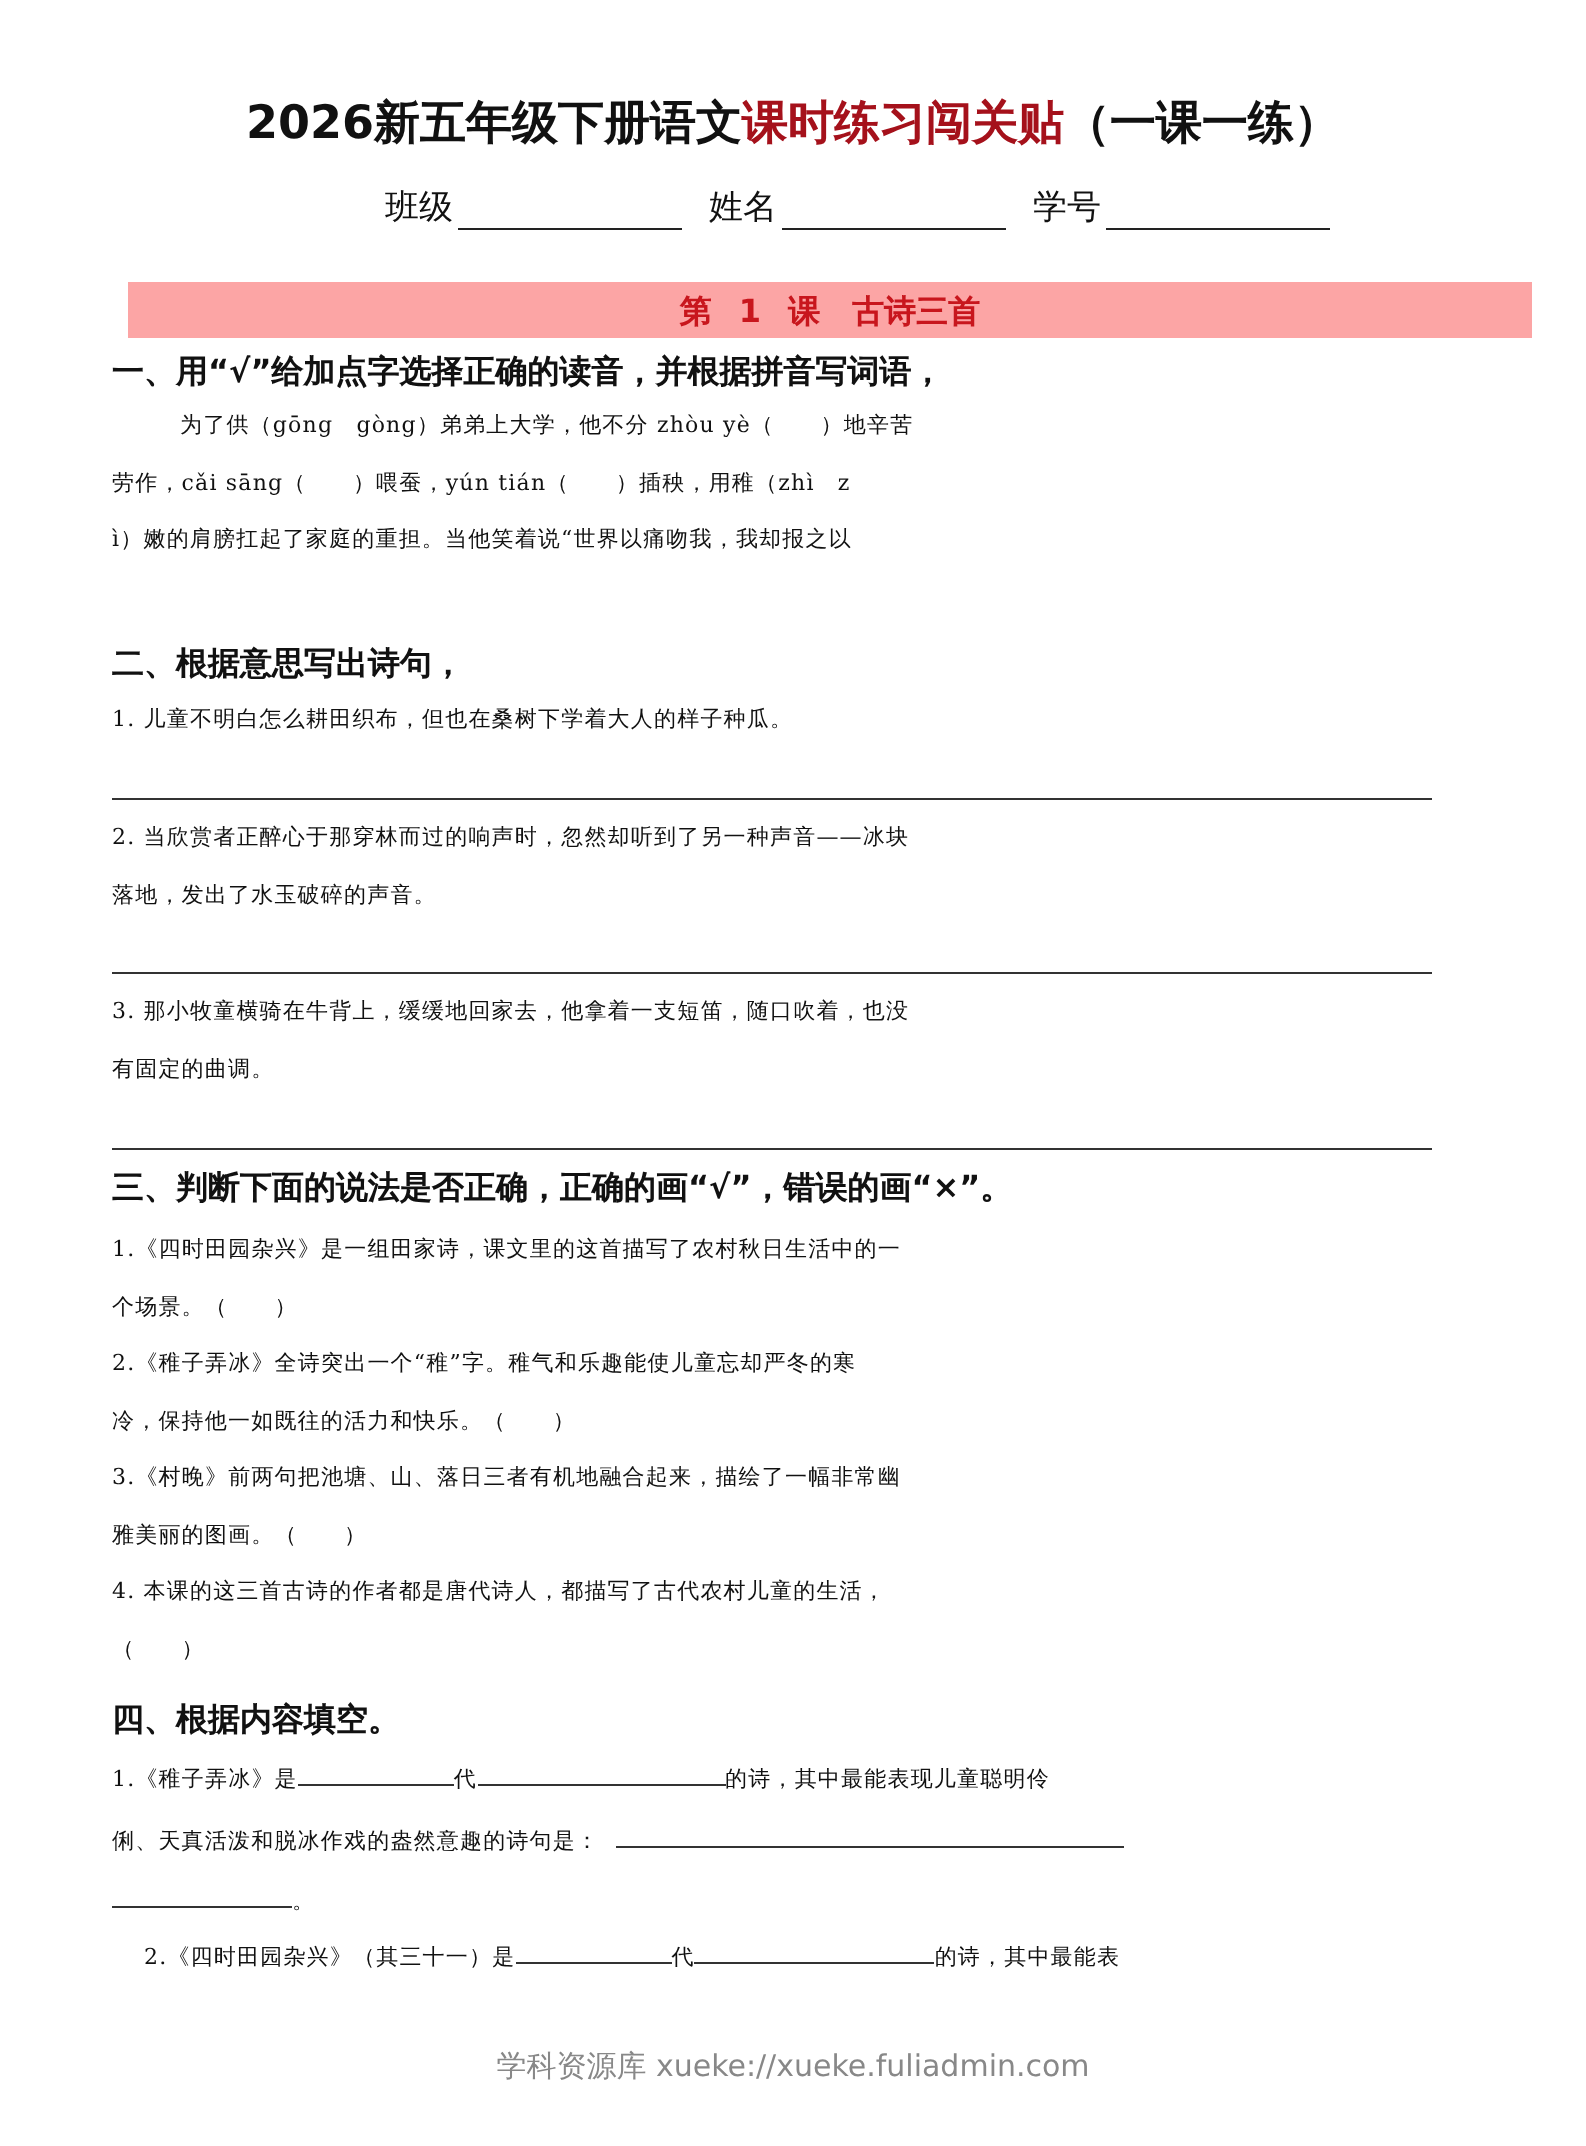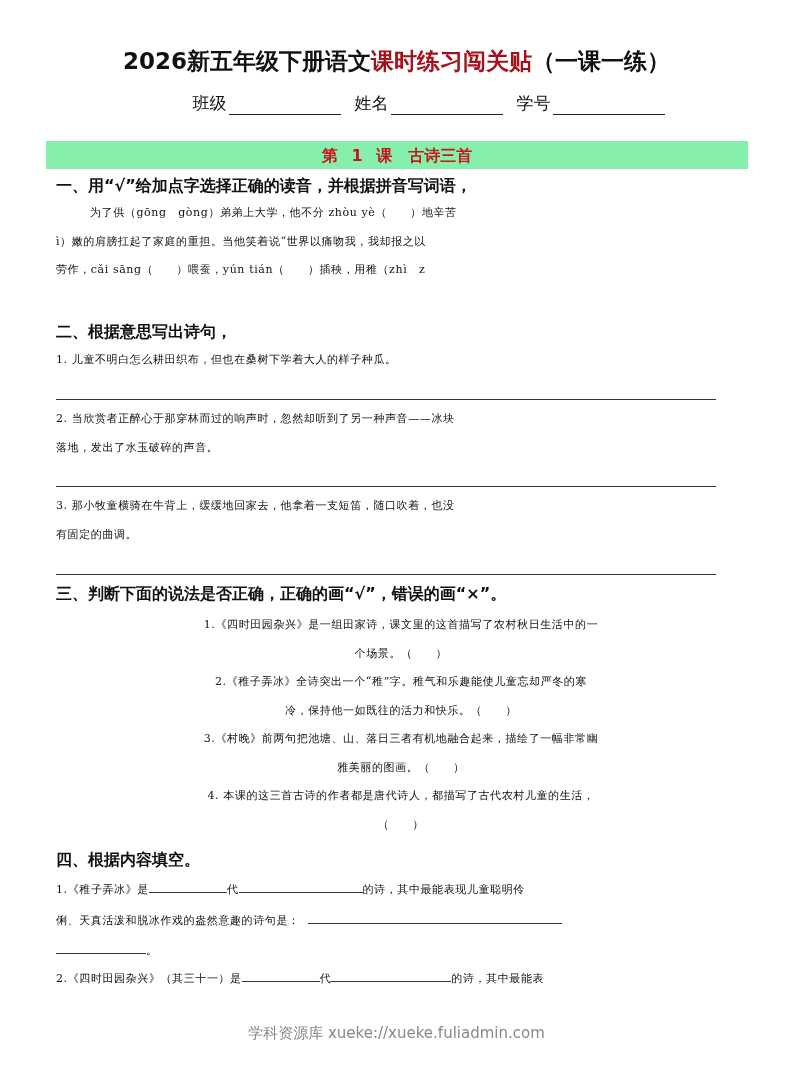--- a/index.html
+++ b/index.html
@@ -19,22 +19,22 @@
     display: flex; justify-content: center; gap: 6px;
     font-family: "DejaVu Sans", "Liberation Sans", sans-serif;
     font-size: 17px; font-weight: normal; padding-left: 32px;
   }
   .info-field { display: flex; align-items: flex-end; margin: 0 4px; }
   .info-line {
     display: inline-block; width: 112px; border-bottom: 1px solid #222;
     height: 18px; margin-left: 2px;
   }
   .lesson-bar {
-    position: absolute; left: 46px; top: 141px; width: 702px; height: 28px;
-    background: #86efac; text-align: center;
+    position: absolute; left: 64px; top: 141px; width: 702px; height: 28px;
+    background: #fca5a5; text-align: center;
     font-family: "DejaVu Sans", "Liberation Sans", sans-serif;
     font-size: 16px; font-weight: bold; color: #c8161d; line-height: 30px;
     word-spacing: 8px;
   }
   .sec {
     position: absolute; left: 56px;
     font-family: "DejaVu Sans", "Liberation Sans", sans-serif;
     font-size: 16px; font-weight: bold; color: #111;
   }
   .para {
@@ -73,22 +73,22 @@
     <span>学号</span>
     <span class="info-line"></span>
   </div>
 </div>
 
 <div class="lesson-bar">第 1 课　古诗三首</div>
 
 <div class="sec" style="top:176px;">一、用“√”给加点字选择正确的读音，并根据拼音写词语，</div>
 <div class="para" style="top:199px;">
   <div class="indent">为了供（gōng　gòng）弟弟上大学，他不分 zhòu yè（　　）地辛苦</div>
+  <div>劳作，cǎi sāng（　　）喂蚕，yún tián（　　）插秧，用稚（zhì　z</div>
   <div>ì）嫩的肩膀扛起了家庭的重担。当他笑着说“世界以痛吻我，我却报之以</div>
-  <div>劳作，cǎi sāng（　　）喂蚕，yún tián（　　）插秧，用稚（zhì　z</div>
 </div>
 
 <div class="sec" style="top:322px;">二、根据意思写出诗句，</div>
 <div class="para" style="top:346px;">
   <div>1. 儿童不明白怎么耕田织布，但也在桑树下学着大人的样子种瓜。</div>
 </div>
 <div class="line" style="top:399px;"></div>
 
 <div class="para" style="top:405px;">
   <div>2. 当欣赏者正醉心于那穿林而过的响声时，忽然却听到了另一种声音——冰块</div>
@@ -96,21 +96,21 @@
 </div>
 <div class="line" style="top:486px;"></div>
 
 <div class="para" style="top:492px;">
   <div>3. 那小牧童横骑在牛背上，缓缓地回家去，他拿着一支短笛，随口吹着，也没</div>
   <div>有固定的曲调。</div>
 </div>
 <div class="line" style="top:574px;"></div>
 
 <div class="sec" style="top:584px;">三、判断下面的说法是否正确，正确的画“√”，错误的画“×”。</div>
-<div class="para" style="top:611px;text-align:center;">
+<div class="para" style="top:611px;">
   <div>
     <div>1.《四时田园杂兴》是一组田家诗，课文里的这首描写了农村秋日生活中的一</div>
     <div>个场景。（　　）</div>
   </div>
   <div>
     <div>2.《稚子弄冰》全诗突出一个“稚”字。稚气和乐趣能使儿童忘却严冬的寒</div>
     <div>冷，保持他一如既往的活力和快乐。（　　）</div>
   </div>
   <div>
     <div>3.《村晚》前两句把池塘、山、落日三者有机地融合起来，描绘了一幅非常幽</div>
@@ -127,19 +127,19 @@
   <div>
     <span>1.《稚子弄冰》是</span><span class="blank" style="width:78px;"></span><span>代</span><span class="blank" style="width:124px;"></span><span>的诗，其中最能表现儿童聪明伶</span>
   </div>
   <div>
     <span>俐、天真活泼和脱冰作戏的盎然意趣的诗句是：</span><span class="blank" style="width:254px; margin-left:8px;"></span>
   </div>
   <div>
     <span class="blank" style="width:90px;"></span><span>。</span>
   </div>
 </div>
-<div class="para" style="top:963px;">
+<div class="para" style="top:963px;margin-left:16px;">
   <div>
     <span>2.《四时田园杂兴》（其三十一）是</span><span class="blank" style="width:78px;"></span><span>代</span><span class="blank" style="width:120px;"></span><span>的诗，其中最能表</span>
   </div>
 </div>
 
 <div class="footer">学科资源库 xueke://xueke.fuliadmin.com</div>
 
 </body></html>

